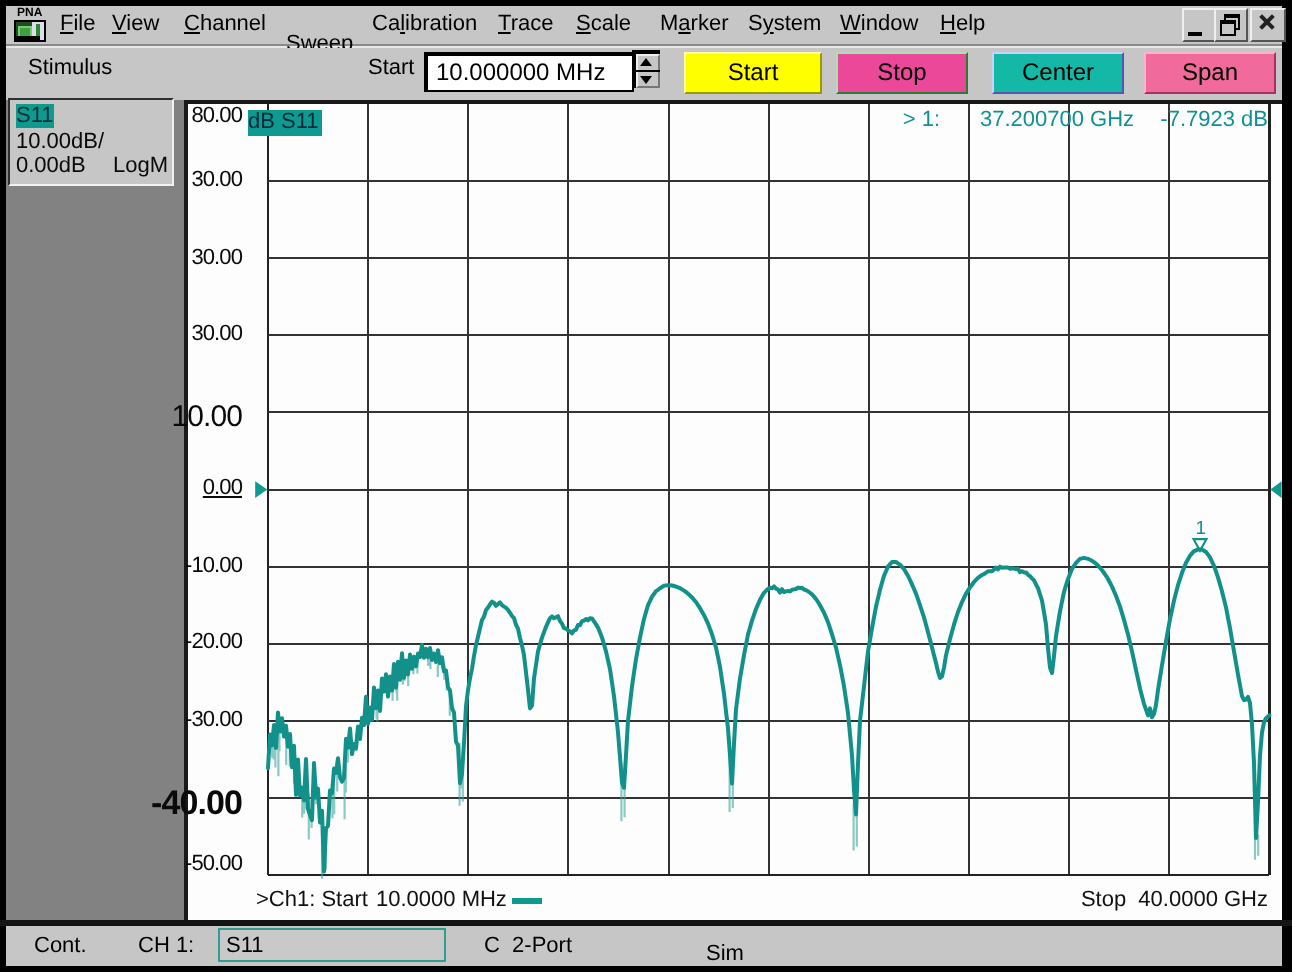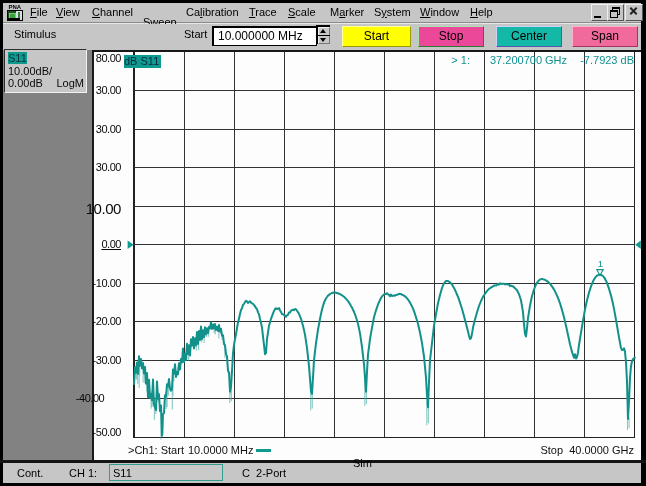--- a/index.html
+++ b/index.html
@@ -108,35 +108,35 @@
 
 <div class="abs" style="left:59px;top:51.5px;width:62px;text-align:right;font-size:11px;letter-spacing:-0.45px;color:#0a0a0a;">80.00</div>
 <div class="abs" style="left:59px;top:84.0px;width:62px;text-align:right;font-size:11px;letter-spacing:-0.45px;color:#0a0a0a;">30.00</div>
 <div class="abs" style="left:59px;top:122.6px;width:62px;text-align:right;font-size:11px;letter-spacing:-0.45px;color:#0a0a0a;">30.00</div>
 <div class="abs" style="left:59px;top:161.1px;width:62px;text-align:right;font-size:11px;letter-spacing:-0.45px;color:#0a0a0a;">30.00</div>
 <div class="abs" style="left:59px;top:199.7px;width:62px;text-align:right;font-size:15px;letter-spacing:-0.45px;color:#0a0a0a;">10.00</div>
 <div class="abs" style="left:59px;top:238.2px;width:62px;text-align:right;font-size:11px;letter-spacing:-0.45px;color:#0a0a0a;text-decoration:underline;">0.00</div>
 <div class="abs" style="left:59px;top:276.8px;width:62px;text-align:right;font-size:11px;letter-spacing:-0.45px;color:#0a0a0a;">-10.00</div>
 <div class="abs" style="left:59px;top:315.3px;width:62px;text-align:right;font-size:11px;letter-spacing:-0.45px;color:#0a0a0a;">-20.00</div>
 <div class="abs" style="left:59px;top:353.9px;width:62px;text-align:right;font-size:11px;letter-spacing:-0.45px;color:#0a0a0a;">-30.00</div>
-<div class="abs" style="left:59px;top:392.4px;width:62px;text-align:center;font-size:11px;letter-spacing:-0.45px;color:#0a0a0a;">-40.00</div>
+<div class="abs" style="left:59px;top:392.4px;width:62px;text-align:right;font-size:17px;letter-spacing:-0.45px;color:#0a0a0a;font-weight:bold;">-40.00</div>
 <div class="abs" style="left:59px;top:426.0px;width:62px;text-align:right;font-size:11px;letter-spacing:-0.45px;color:#0a0a0a;">-50.00</div>
 
 <div class="abs" style="left:124px;top:55px;width:37px;height:13px;background:#0e9a90;color:#0a2a3a;font-size:11px;line-height:13px;text-align:left;">dB S11</div>
 
 <div class="abs" style="left:0;top:54px;width:470px;text-align:right;font-size:11px;color:#0f9190;">&gt; 1:</div>
 <div class="abs" style="left:490px;top:54px;font-size:11px;color:#0f9190;">37.200700 GHz</div>
 <div class="abs" style="left:0;top:54px;width:634px;text-align:right;font-size:11px;color:#0f9190;">-7.7923 dB</div>
 
 <div class="abs" style="left:128px;top:444px;font-size:11px;color:#111;">&gt;Ch1: Start</div>
 <div class="abs" style="left:188px;top:444px;font-size:11px;color:#111;">10.0000 MHz</div>
 <div class="abs" style="left:256px;top:449px;width:15px;height:3px;background:#0f9a90;"></div>
 <div class="abs" style="left:0;top:444px;width:634px;text-align:right;font-size:11px;color:#111;">Stop&nbsp;&nbsp;40.0000 GHz</div>
 
 <div class="abs" style="left:0px;top:460px;width:646px;height:3px;background:#141414;"></div>
 <div class="abs" style="left:3px;top:463px;width:638px;height:20px;background:#c6c6c6;"></div>
 <div class="abs t11" style="left:17px;top:467px;">Cont.</div>
 <div class="abs t11" style="left:69px;top:467px;">CH 1:</div>
 <div class="abs" style="left:109px;top:464px;width:112px;height:15px;border:1px solid #2f9e8e;background:#c9c9c9;"></div>
 <div class="abs t11" style="left:113px;top:467px;">S11</div>
 <div class="abs t11" style="left:242px;top:467px;">C&nbsp;&nbsp;2-Port</div>
-<div class="abs t11" style="left:353px;top:457px;">Sim</div>
+<div class="abs t11" style="left:353px;top:471px;">Sim</div>
 <div class="abs t11" style="left:575px;top:467px;margin-top:36px;">LCL</div>
 
 </body></html>

